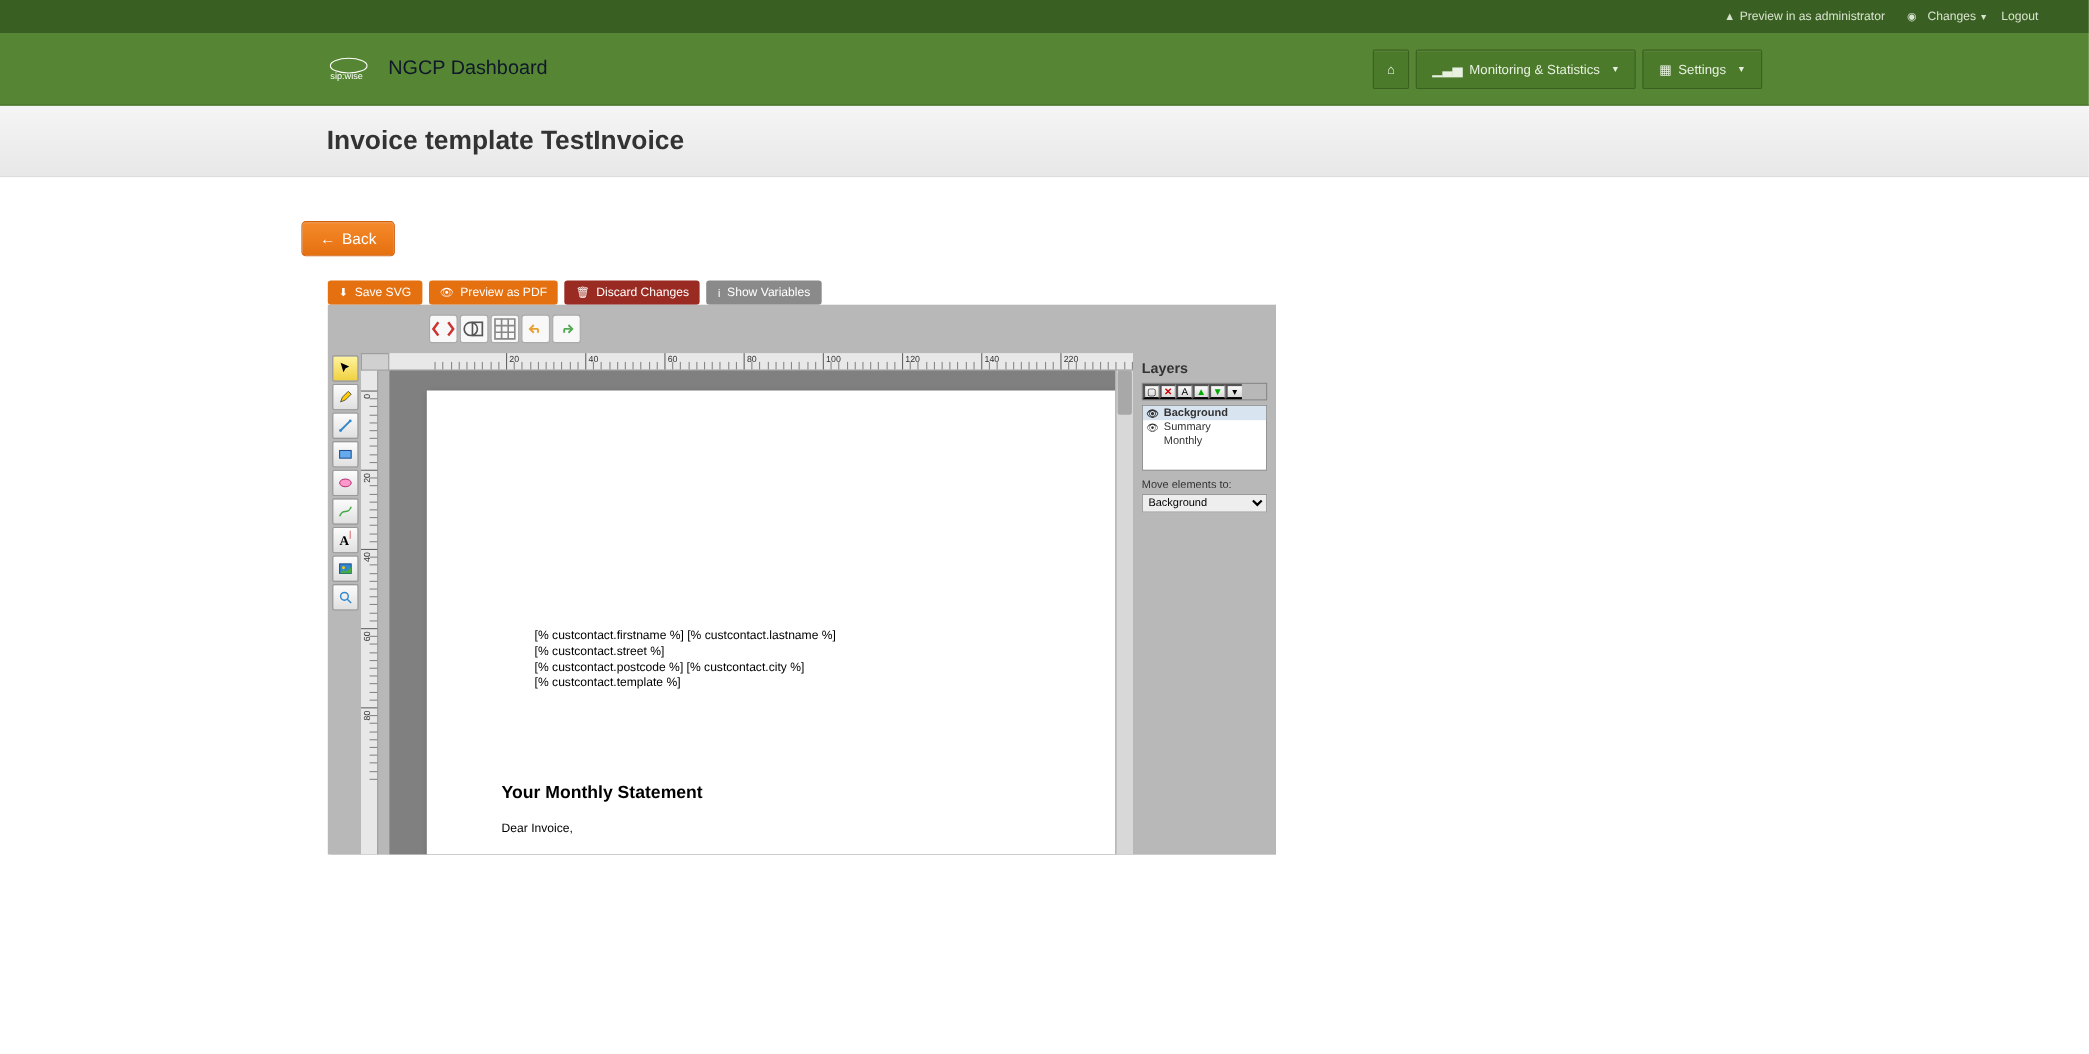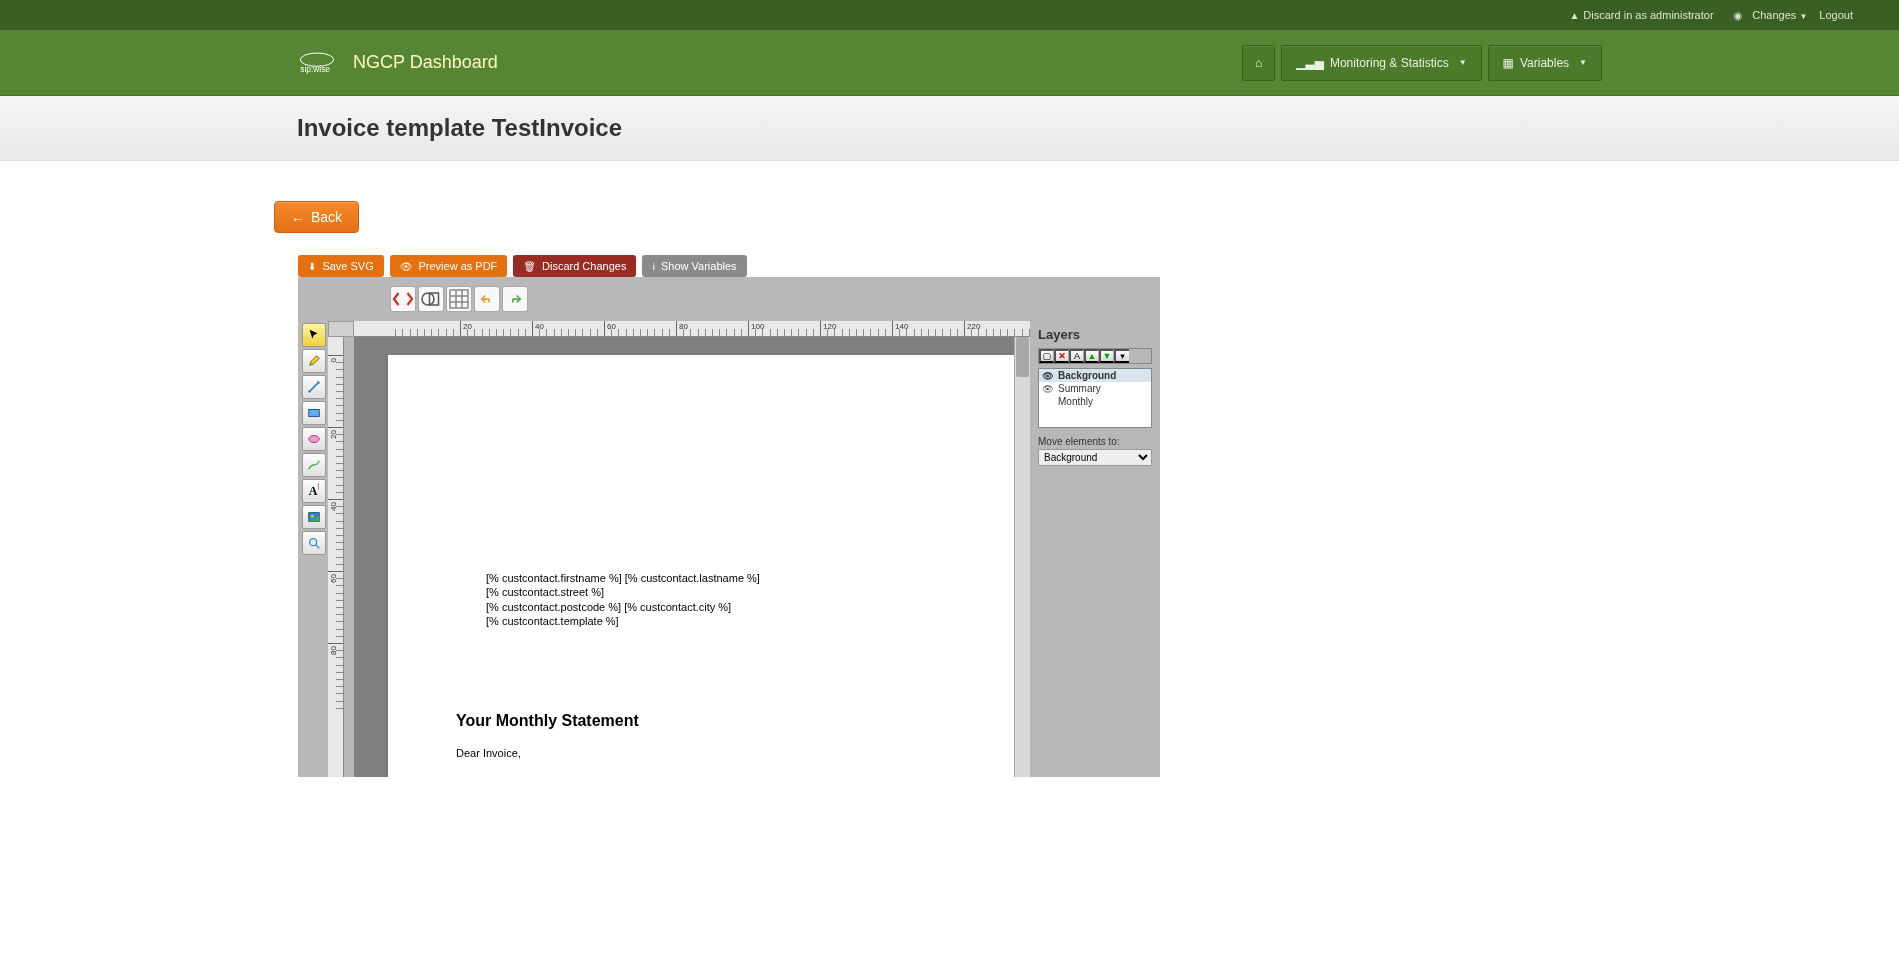--- a/index.html
+++ b/index.html
@@ -4,21 +4,21 @@
 <style>
 * { box-sizing: border-box; margin: 0; padding: 0; }
 body { font-family: "Helvetica Neue", Helvetica, Arial, sans-serif; background: #fff; color: #333; }
 
 .topbar { background: #3a5f23; height: 30px; display: flex; align-items: center; justify-content: flex-end; padding-right: 40px; font-size: 11px; color: #d8e4cf; }
 .topbar .sep { margin: 0 10px; }
 .topbar a { color: #d8e4cf; text-decoration: none; margin: 0 6px; cursor: pointer; }
 .topbar .user-icon, .topbar .globe-icon { font-size: 10px; margin-right: 4px; }
 
 .mainbar { background: #568634; height: 66px; display: flex; align-items: center; padding: 0 0 0 297px; position: relative; border-bottom: 1px solid #466f2a; }
-.brand { display: flex; align-items: center; color: #fef9c3; font-size: 18px; }
+.brand { display: flex; color: #0f172a; font-size: 18px; }
 .brand .logo { width: 50px; height: 24px; margin-right: 6px; position: relative; }
 .brand .logo svg { width: 100%; height: 100%; }
 
 .navbtns { position: absolute; right: 297px; display: flex; gap: 6px; }
 .navbtn { background: #4a7a2a; border: 1px solid #3a6020; color: #e8f0e0; font-size: 12px; padding: 10px 14px; display: flex; align-items: center; gap: 6px; cursor: pointer; border-radius: 2px; box-shadow: inset 0 1px 0 rgba(255,255,255,0.1); }
 .navbtn.iconly { padding: 10px 12px; }
 .navbtn .caret { font-size: 8px; margin-left: 4px; }
 
 .pageheader { background: linear-gradient(#f5f5f5, #e8e8e8); border-bottom: 1px solid #ddd; padding: 18px 0 18px 297px; }
 .pageheader h1 { font-size: 24px; font-weight: 600; color: #333; }
@@ -80,21 +80,21 @@
 .lrow.selected { background: #d8e4f0; font-weight: bold; }
 .lrow .eye { width: 12px; margin-right: 4px; font-size: 9px; }
 .move-label { margin-top: 8px; font-size: 10px; }
 .move-select { width: 100%; margin-top: 2px; font-size: 10px; border: 1px solid #999; background: #eee; padding: 1px; }
 </style>
 </head>
 <body>
 
 <div class="topbar">
   <span class="user-icon">▲</span>
-  <span>Discard in as administrator</span>
+  <span>Preview in as administrator</span>
   <span class="sep"></span>
   <span class="globe-icon">◉</span>
   <a><span>Changes</span> <span style="font-size:8px">▼</span></a>
   <a>Logout</a>
 </div>
 
 <div class="mainbar">
   <div class="brand">
     <span class="logo">
       <svg viewBox="0 0 60 28">
@@ -108,21 +108,21 @@
     <button class="navbtn iconly">
         <span>⌂</span>
       </button>
     <button class="navbtn">
         <span>▁▃▅</span>
         <span>Monitoring &amp; Statistics</span>
         <span class="caret">▼</span>
       </button>
     <button class="navbtn">
         <span>▦</span>
-        <span>Variables</span>
+        <span>Settings</span>
         <span class="caret">▼</span>
       </button>
   </div>
 </div>
 
 <div class="pageheader">
   <h1>Invoice template TestInvoice</h1>
 </div>
 
 <div class="content">

